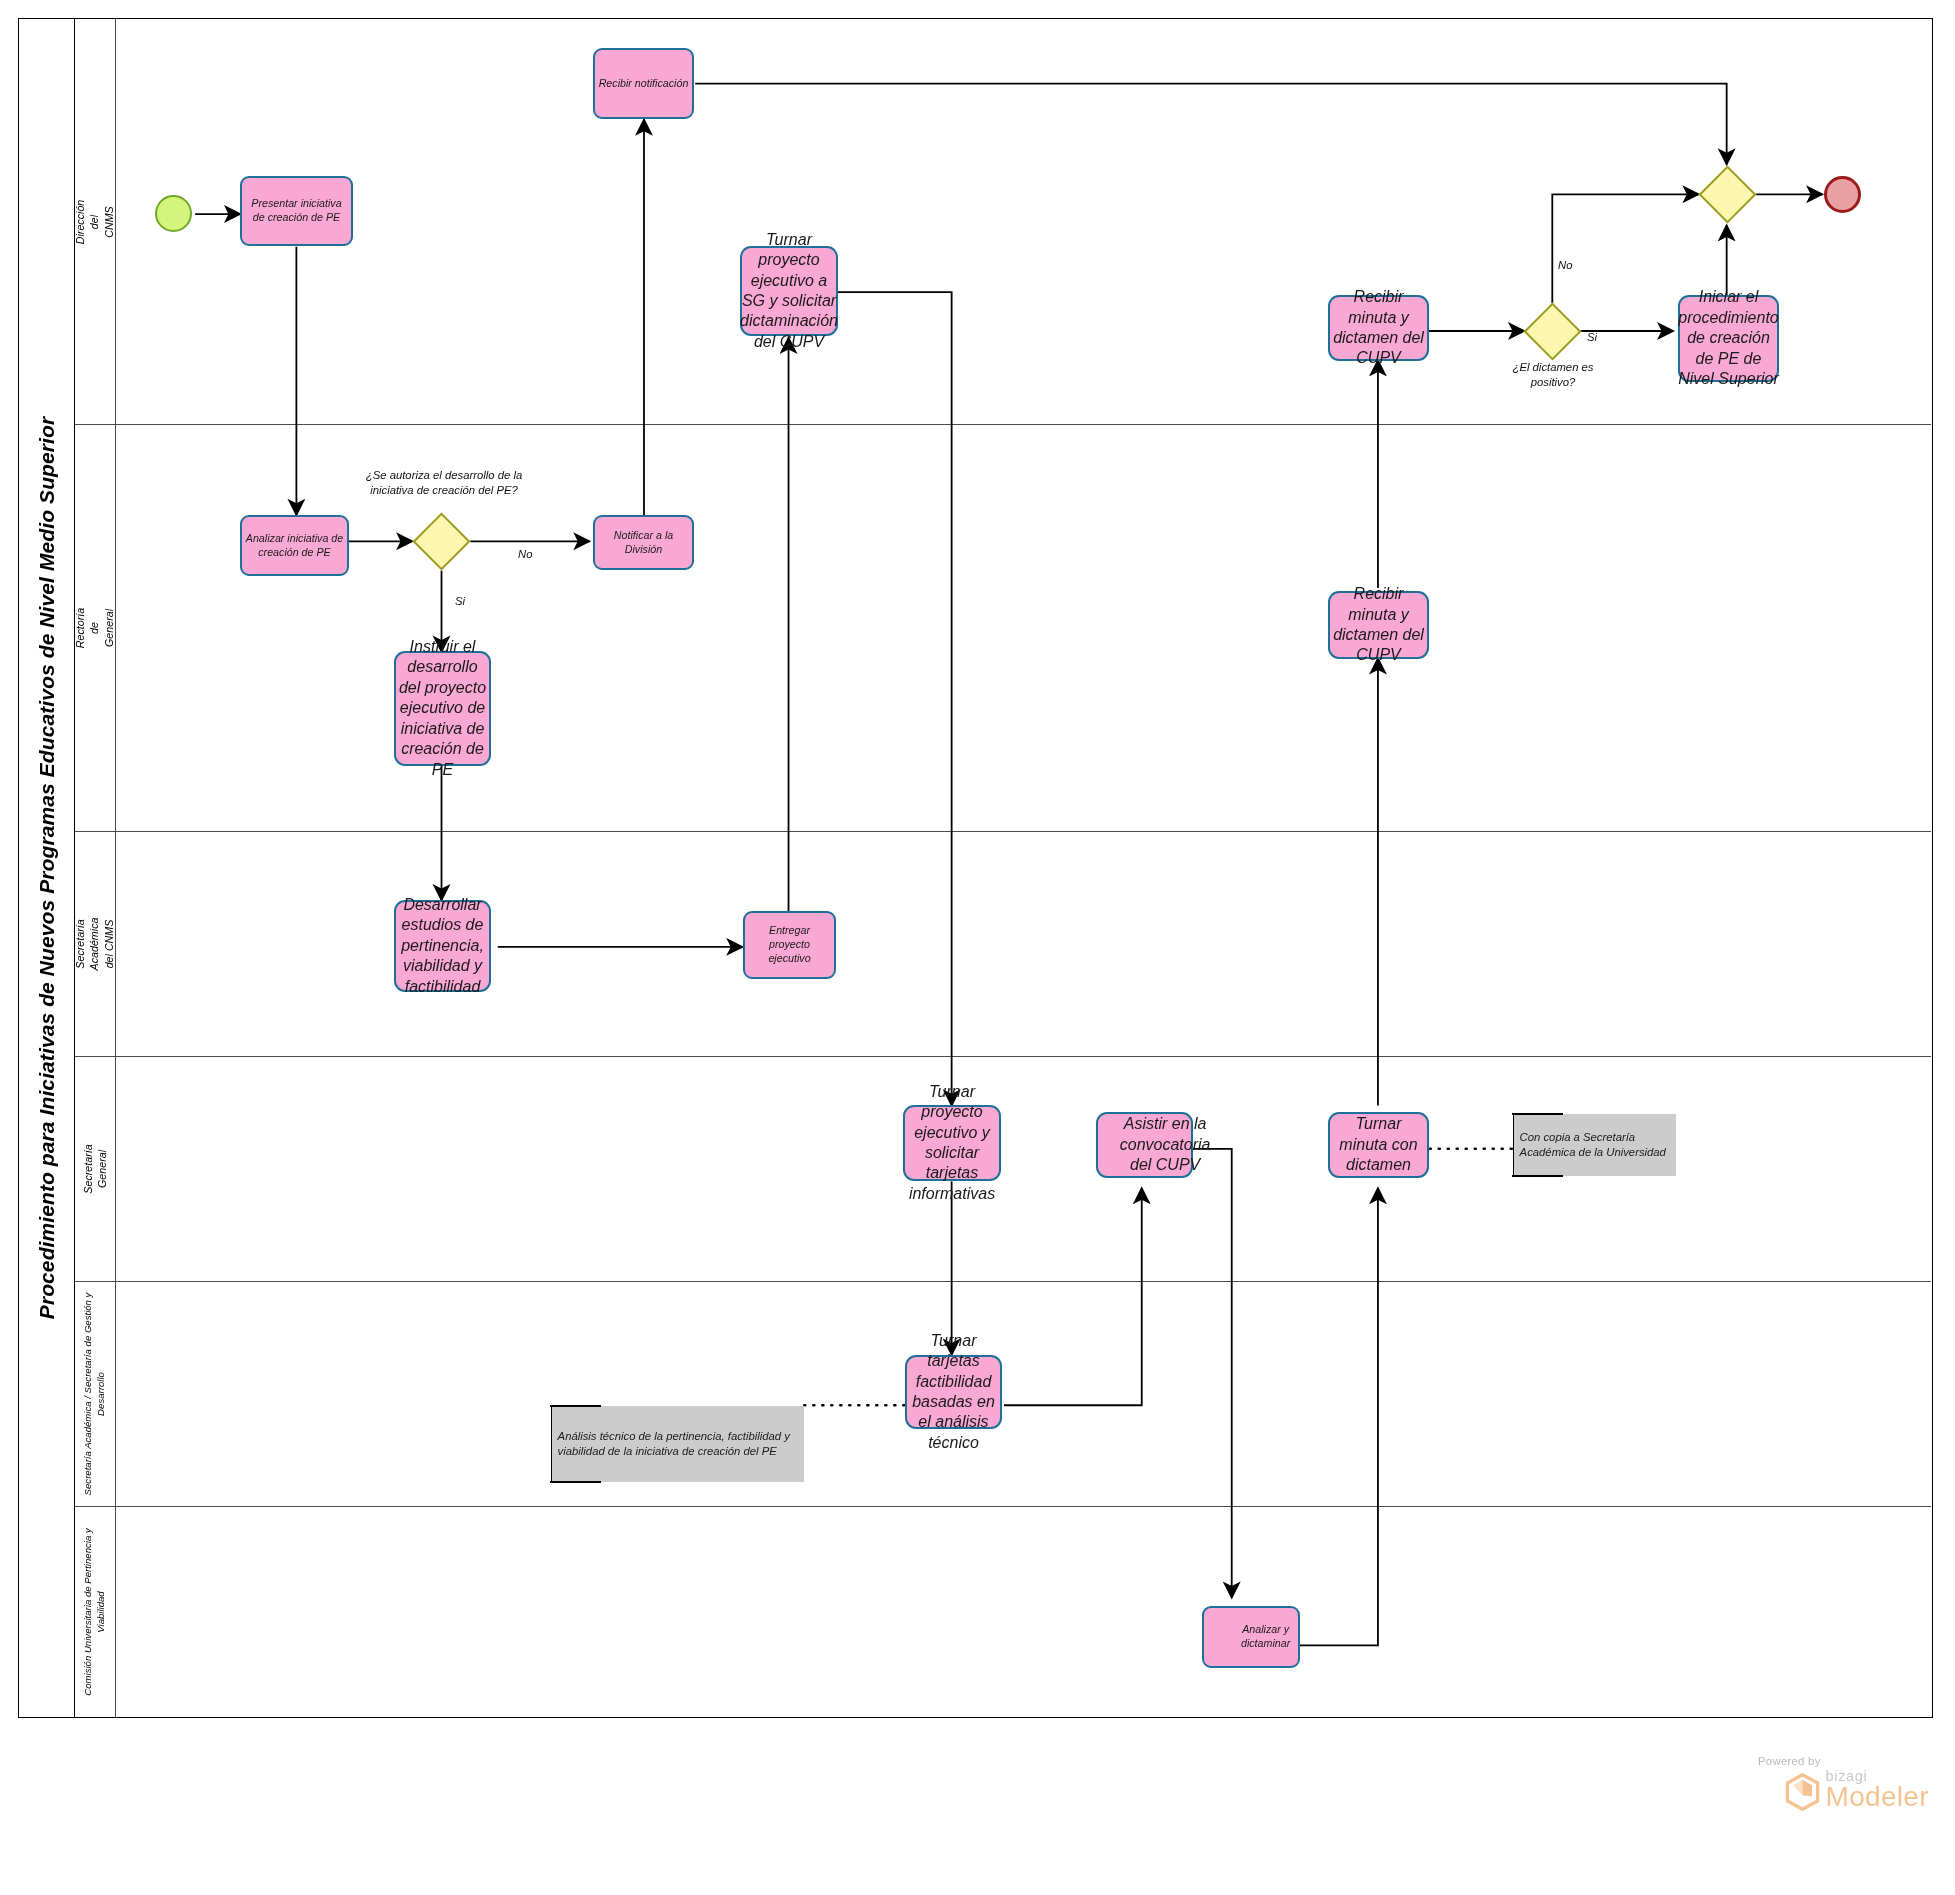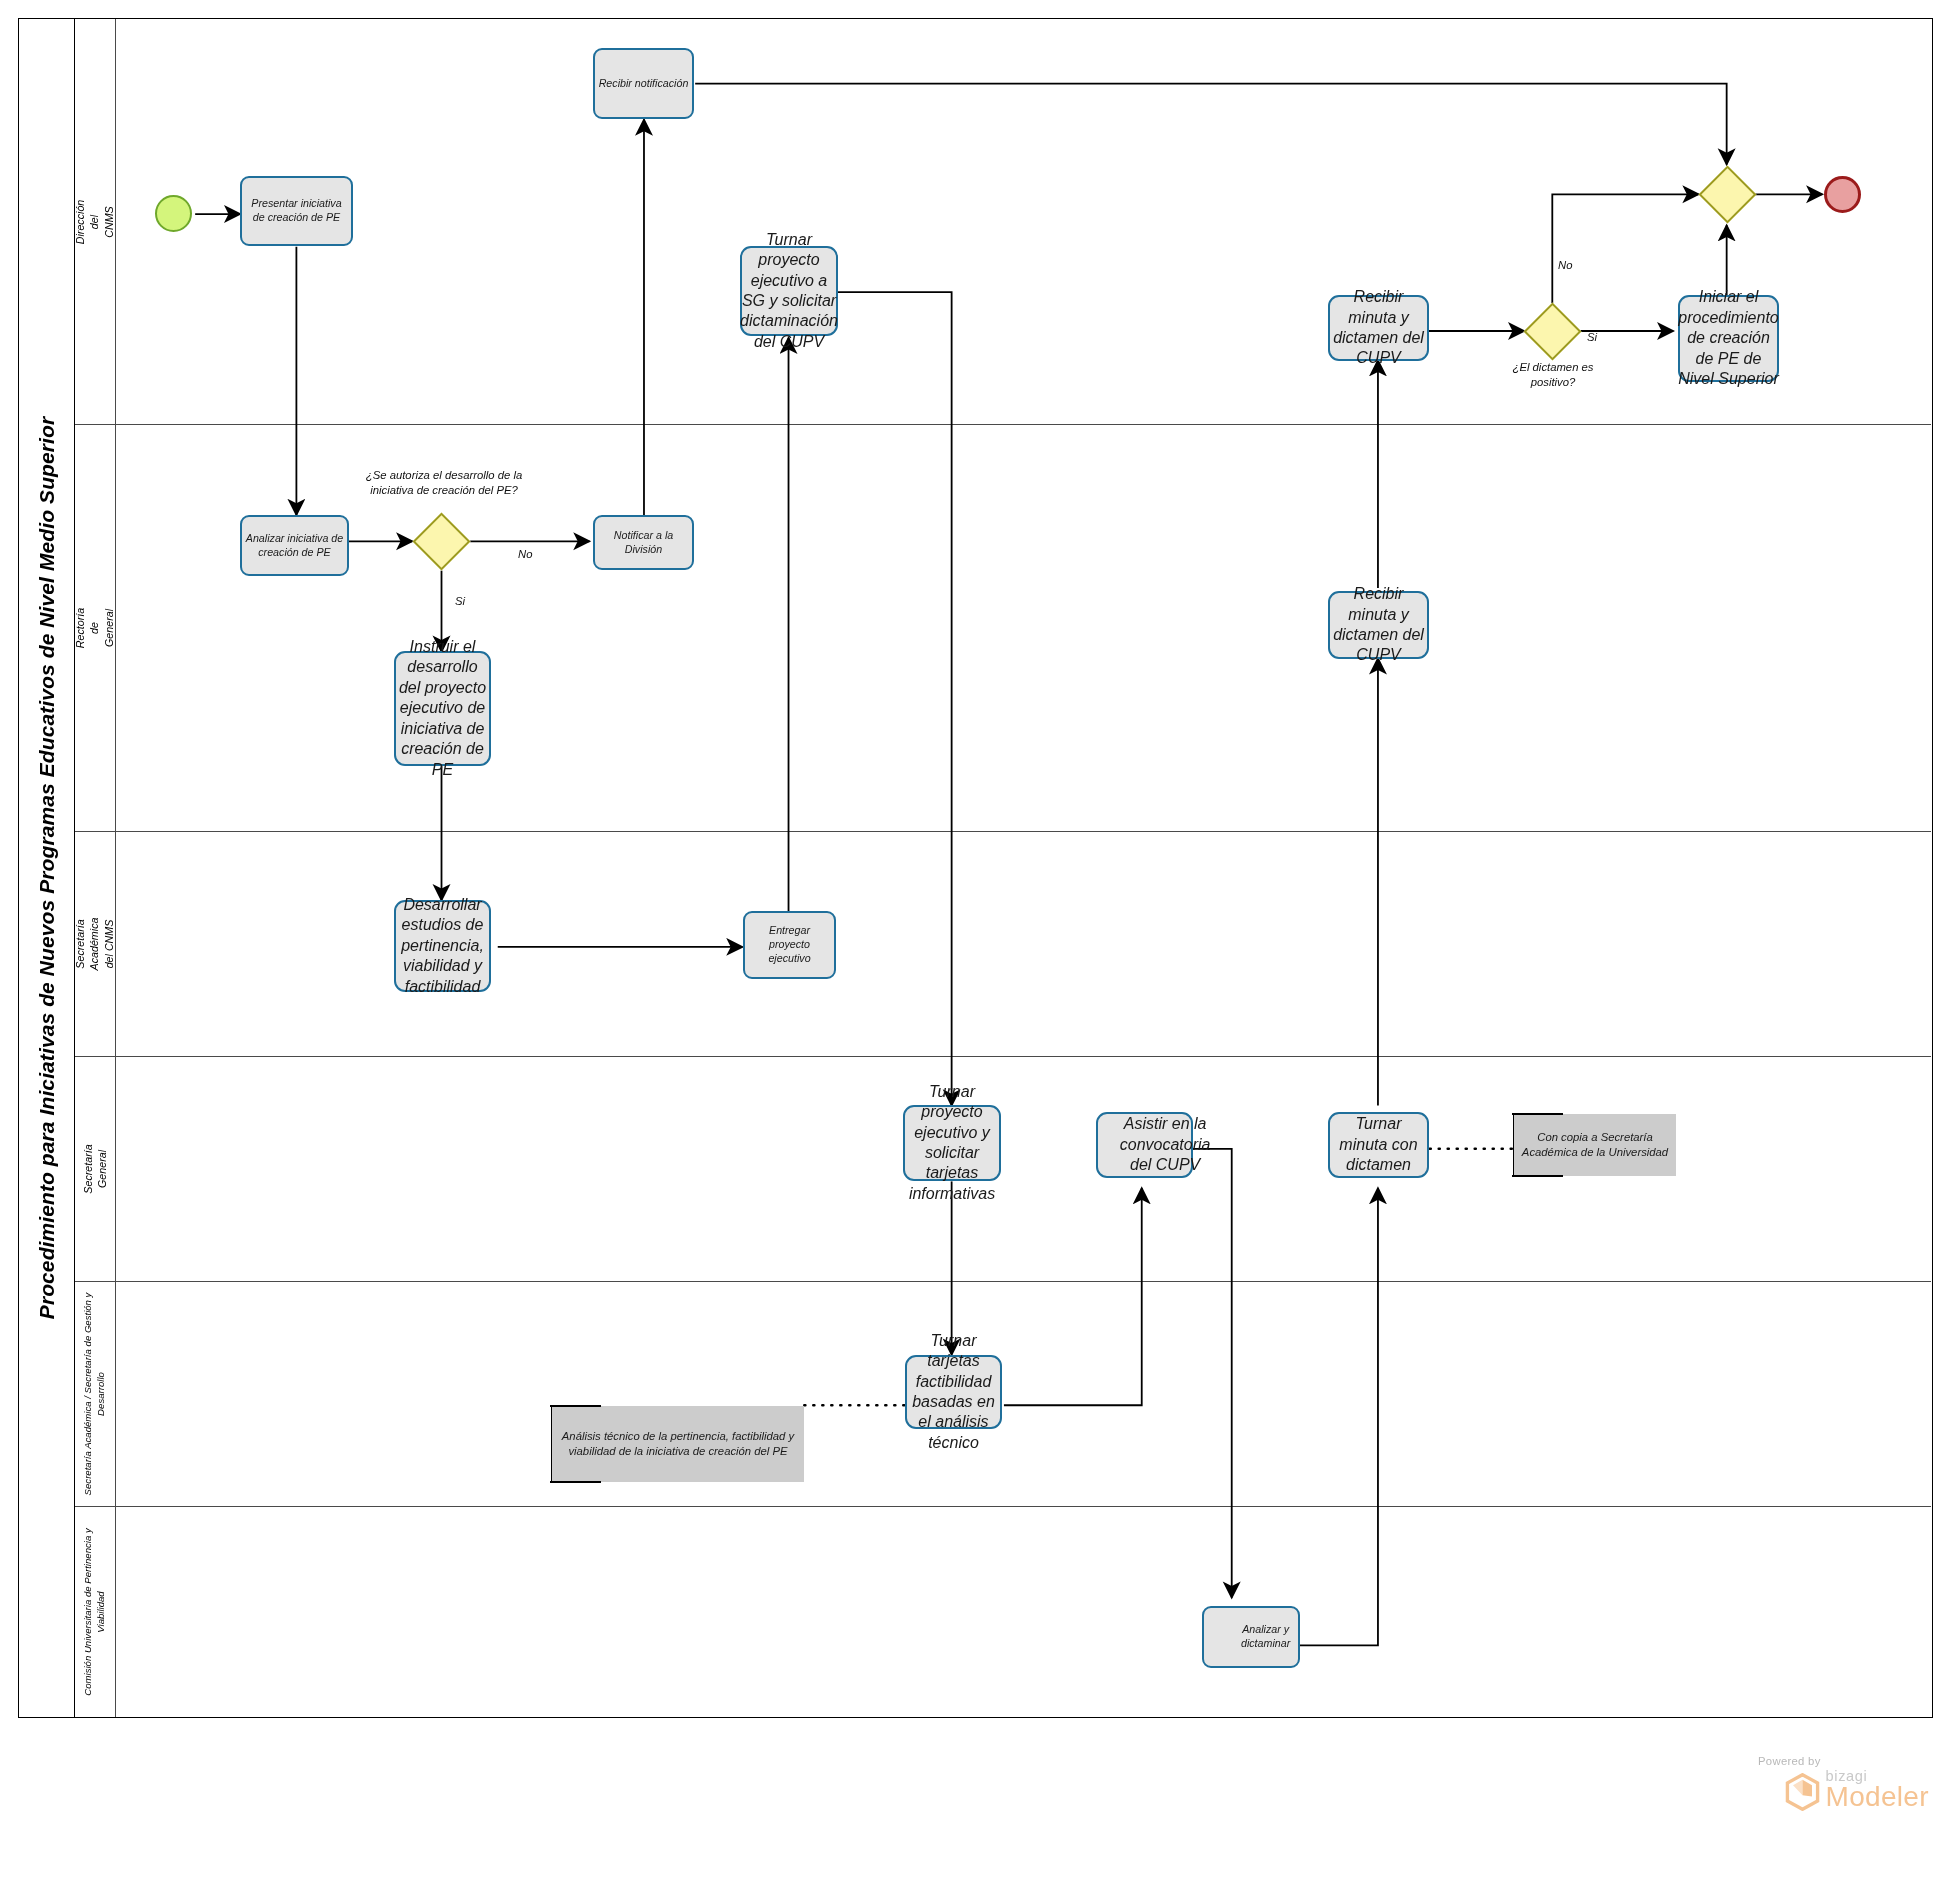--- a/index.html
+++ b/index.html
@@ -16,38 +16,38 @@
   .lane{position:absolute;left:56px;box-sizing:border-box;border-bottom:1.1px solid #4a4a4a;}
   .lane.last{border-bottom:none;}
   .lane-title-col{position:absolute;left:0;top:0;width:41px;height:100%;
     border-right:0.8px solid #4a4a4a;box-sizing:border-box;}
   .lane-title{position:absolute;left:50%;top:50%;transform:translate(-50%,-50%) rotate(-90deg);
     text-align:center;font-style:italic;font-size:10.7px;color:#000;line-height:1.35;
     font-family:"Liberation Sans",sans-serif;}
   .lane-title.small{font-size:9.6px;}
 
   
-  .task{position:absolute;box-sizing:border-box;background:#e5e5e5;
+  .task{position:absolute;box-sizing:border-box;background:#f9a8d4;
     border:2.8px solid #1f6f9b;border-radius:9px;
     display:flex;align-items:center;justify-content:center;text-align:center;
     font-style:italic;font-size:10.7px;line-height:1.28;color:#1a1a1a;padding:1.7px 2.8px;
     font-family:"Liberation Sans",sans-serif;}
   .task.sm{font-size:16px;border-radius:11px;}
 
   .gateway{position:absolute;box-sizing:border-box;background:#fcf6ae;
     border:2.3px solid #9c9a20;transform:rotate(45deg);}
 
   .start-event{position:absolute;box-sizing:border-box;border-radius:50%;
     background:#d4f57c;border:2.8px solid #6fa82b;}
   .end-event{position:absolute;box-sizing:border-box;border-radius:50%;
     background:#e8a0a0;border:3.9px solid #9b1b1b;}
 
   .annotation{position:absolute;box-sizing:border-box;background:#cccccc;
     border-left:1.7px solid #000;
-    display:flex;align-items:center;justify-content:center;text-align:center;
+    display:flex;align-items:center;justify-content:center;
     font-style:italic;font-size:11.3px;line-height:1.35;color:#1a1a1a;padding:2.3px 5.6px;
     font-family:"Liberation Sans",sans-serif;}
   .annotation::before{content:"";position:absolute;left:-1.7px;top:-0.6px;width:51px;height:1.7px;background:#000;}
   .annotation::after{content:"";position:absolute;left:-1.7px;bottom:-0.6px;width:51px;height:1.7px;background:#000;}
 
   .flow-label{position:absolute;font-style:italic;font-size:11.3px;color:#111;
     font-family:"Liberation Sans",sans-serif;white-space:nowrap;}
   .gw-label{position:absolute;font-style:italic;font-size:11.3px;color:#111;
     text-align:center;line-height:1.3;font-family:"Liberation Sans",sans-serif;}
 

